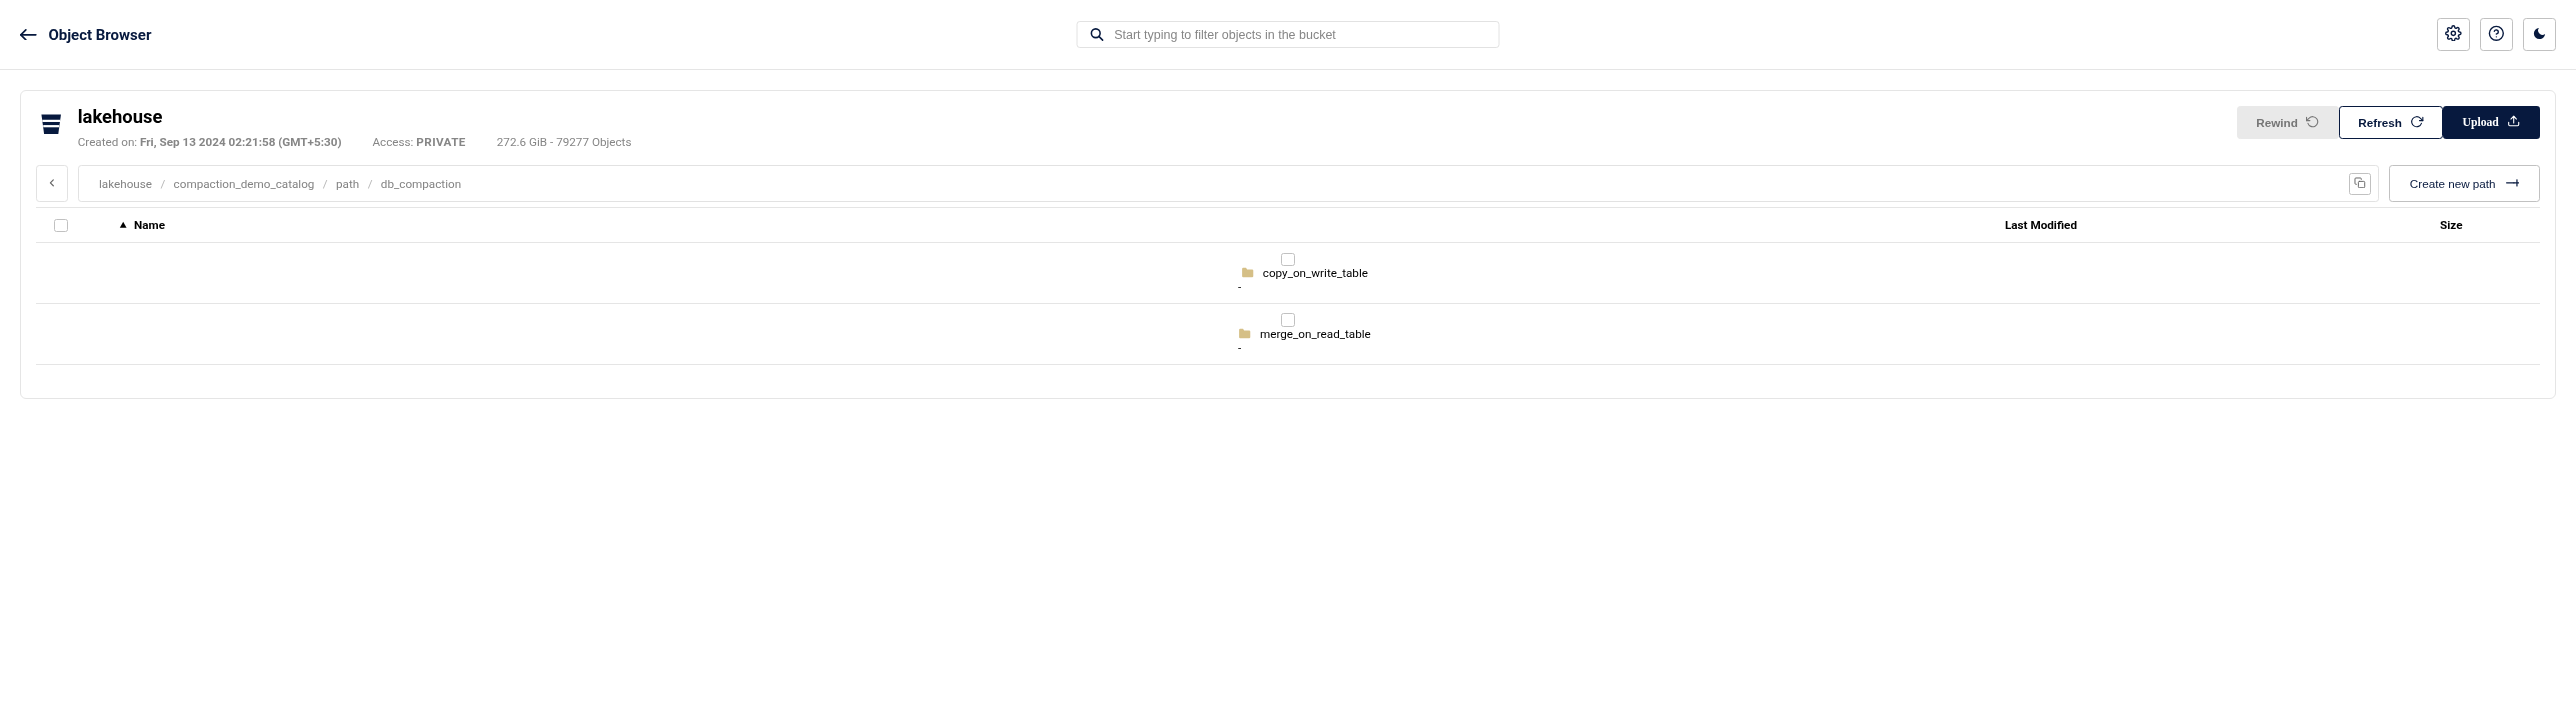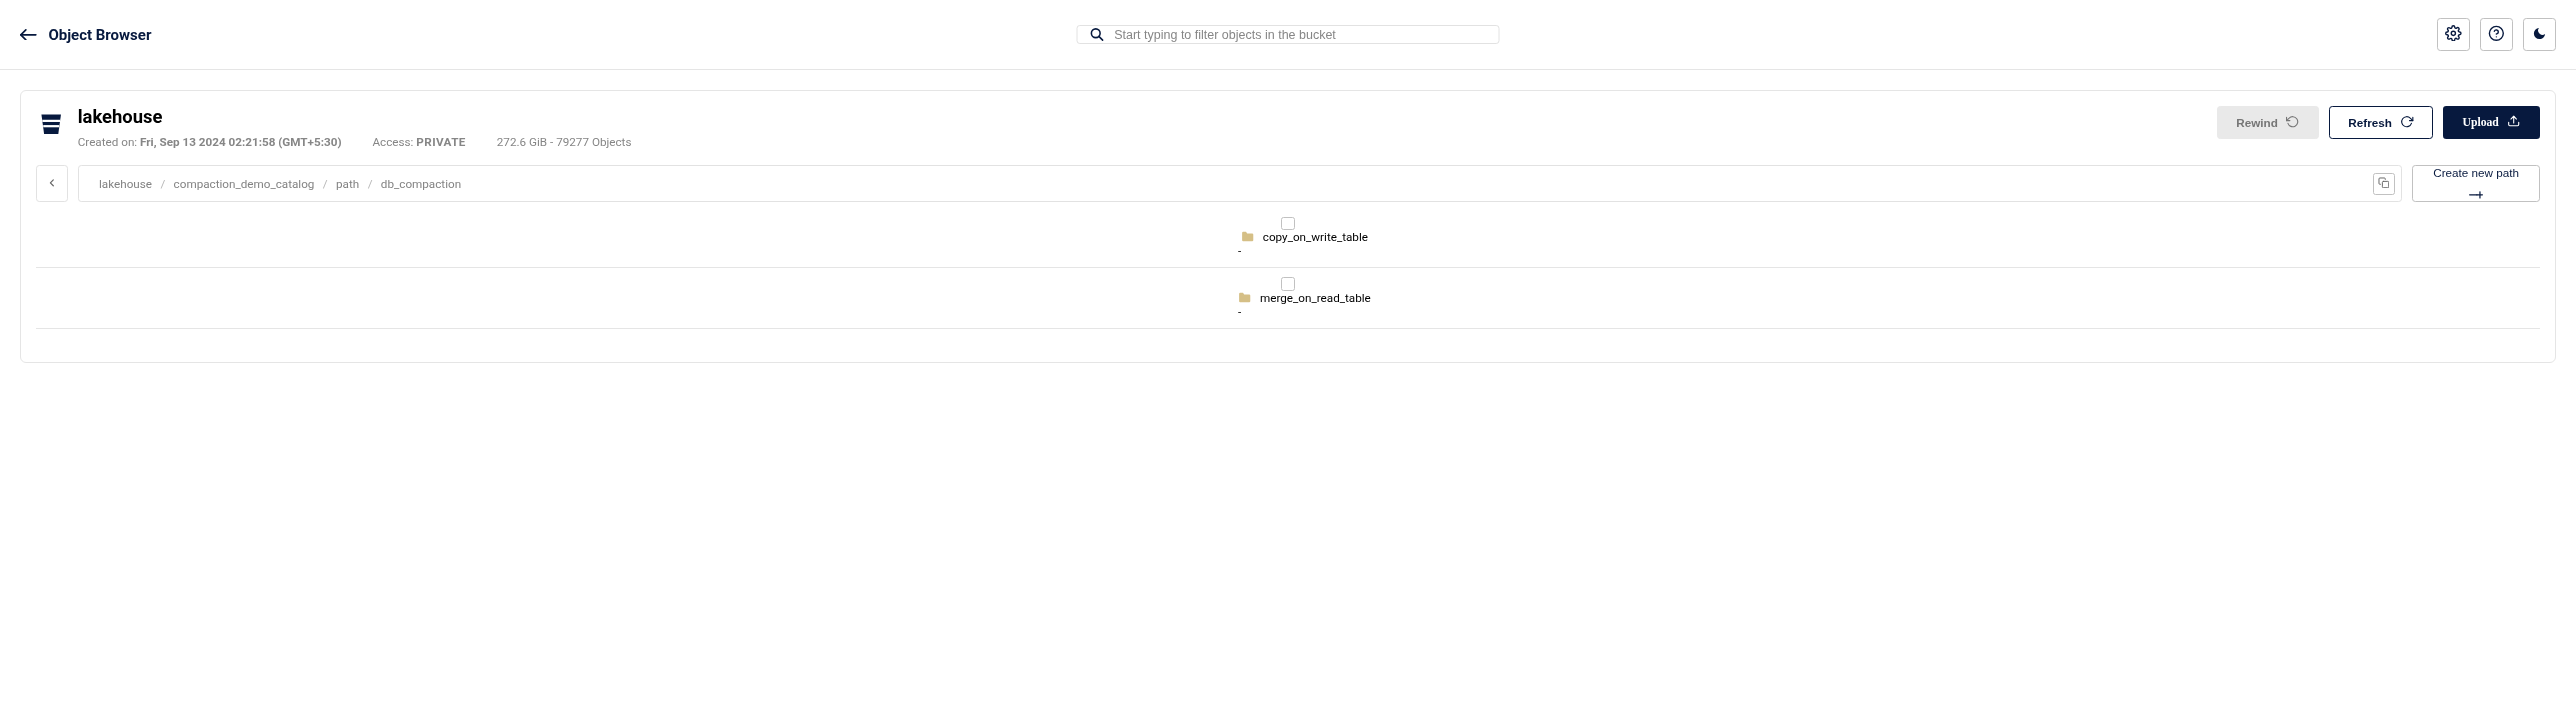--- a/index.html
+++ b/index.html
@@ -46,21 +46,21 @@
     left: 50%;
     transform: translateX(-50%);
     width: 423px;
   }
   .search-box {
     display: flex;
     align-items: center;
     gap: 10px;
     border: 0.8px solid #E2E2E2;
     border-radius: 3.3px;
-    height: 19px;
+    height: 27px;
     padding: 0 11.7px;
     width: 100%;
   }
   .search-box input {
     border: none;
     outline: none;
     background: transparent;
     font-size: 12.5px;
     color: #333;
     width: 100%;
@@ -136,21 +136,20 @@
     align-items: baseline;
   }
   .bucket-meta .created-lbl { color: #868686; }
   .bucket-meta .created-val { font-weight: 700; color: #868686; }
   .bucket-meta .access-lbl { color: #868686; }
   .bucket-meta .access-val { font-weight: 700; color: #868686; letter-spacing: 0.4px; }
   .bucket-meta .stats { color: #868686; }
 
   .bucket-actions {
     display: flex;
-    gap: 10px;
     align-items: center;
   }
   .btn {
     height: 33px;
     border-radius: 3.3px;
     font-size: 11.7px;
     font-weight: 600;
     padding: 0 18.4px;
     display: inline-flex;
     align-items: center;
@@ -228,21 +227,20 @@
     background: #fff;
     padding: 0 20px;
     display: inline-flex;
     align-items: center;
     gap: 10px;
     font-size: 11.7px;
     color: #07193E;
     font-weight: 500;
     cursor: pointer;
     height: 37px;
-    flex-direction: column;
   }
 
   
   .obj-table {
     width: 100%;
     margin-top: 5px;
   }
   .obj-head {
     display: flex;
     align-items: center;
@@ -441,20 +439,39 @@
           <svg width="13.4" height="11.7" viewBox="0 0 22 14" fill="none" stroke="currentColor" stroke-width="2" stroke-linecap="round">
               <line x1="1" y1="7" x2="13" y2="7"></line>
               <line x1="18" y1="2" x2="18" y2="12"></line>
               <line x1="13" y1="7" x2="22" y2="7"></line>
             </svg>
         </span>
       </button>
     </div>
 
     <div class="obj-table">
+      <div class="obj-head">
+        <div class="col-check">
+          <input type="checkbox" style="">
+        </div>
+        <div class="col-name">
+          <span class="sort-icon">
+            <svg width="8.4" height="8.4" viewBox="0 0 10 10" fill="currentColor">
+                <polygon points="5,1 9,8 1,8"></polygon>
+              </svg>
+          </span>
+          <span>Name</span>
+        </div>
+        <div class="col-mod">
+          <span>Last Modified</span>
+        </div>
+        <div class="col-size">
+          <span>Size</span>
+        </div>
+      </div>
 
       <div class="obj-row">
         <div class="col-check">
           <input type="checkbox" style="">
         </div>
         <div class="obj-name">
           <span class="folder-icon">
             <svg width="13.4" height="11.7" viewBox="0 0 24 20" fill="currentColor">
                 <path d="M2 3 a2 2 0 0 1 2-2 h5 l2 3 h9 a2 2 0 0 1 2 2 v10 a2 2 0 0 1-2 2 h-16 a2 2 0 0 1-2-2 z"></path>
               </svg>

